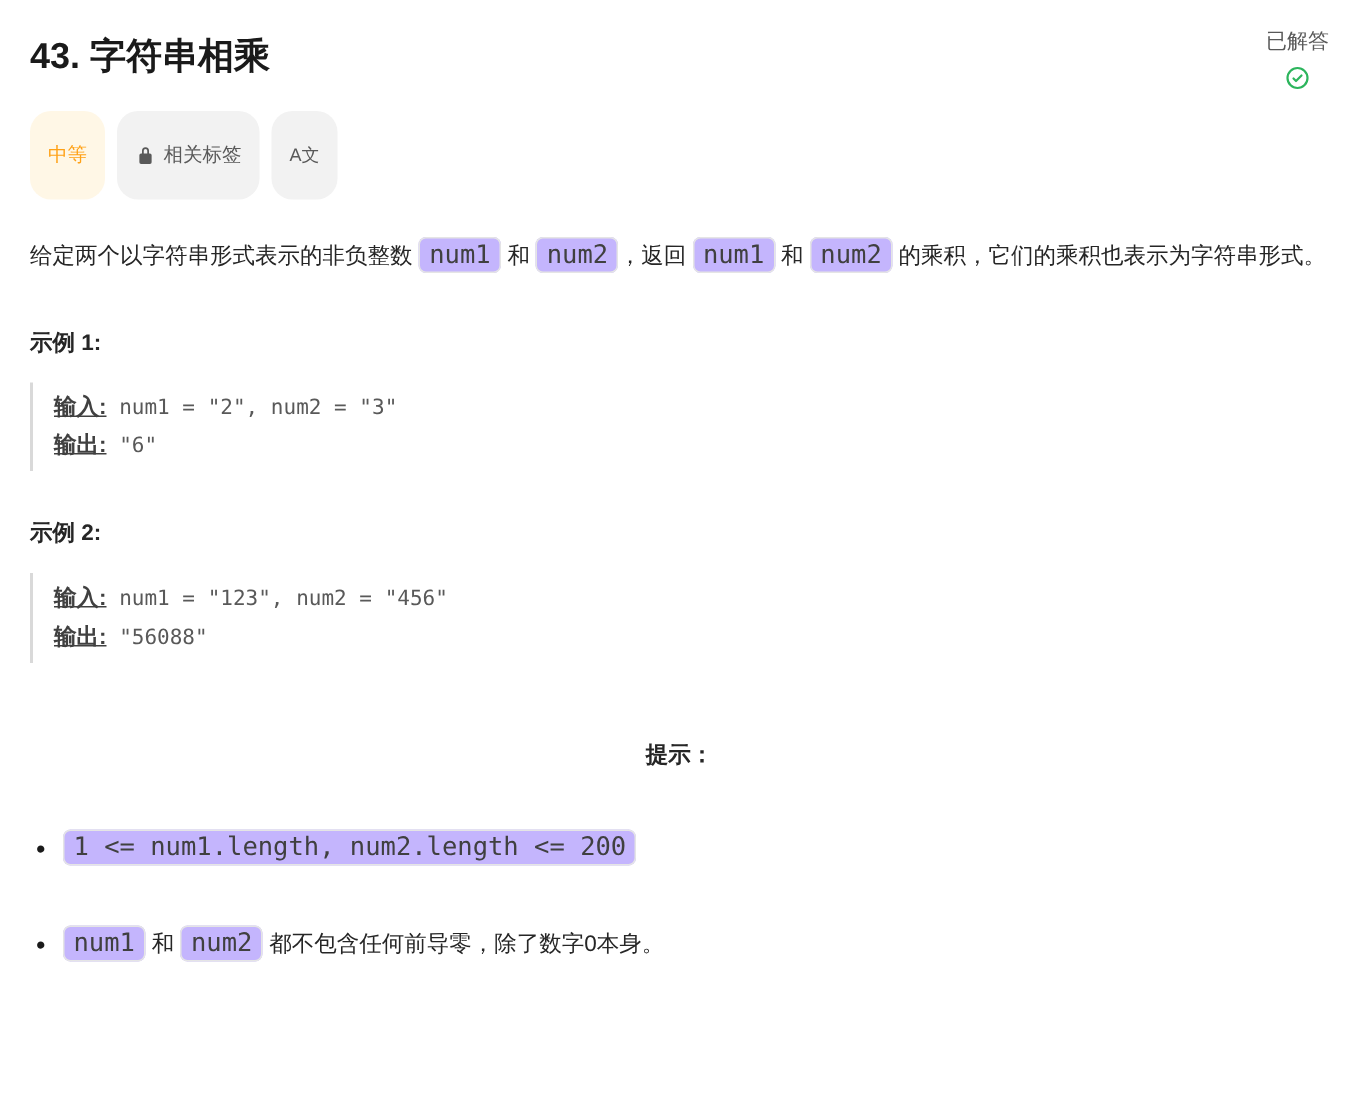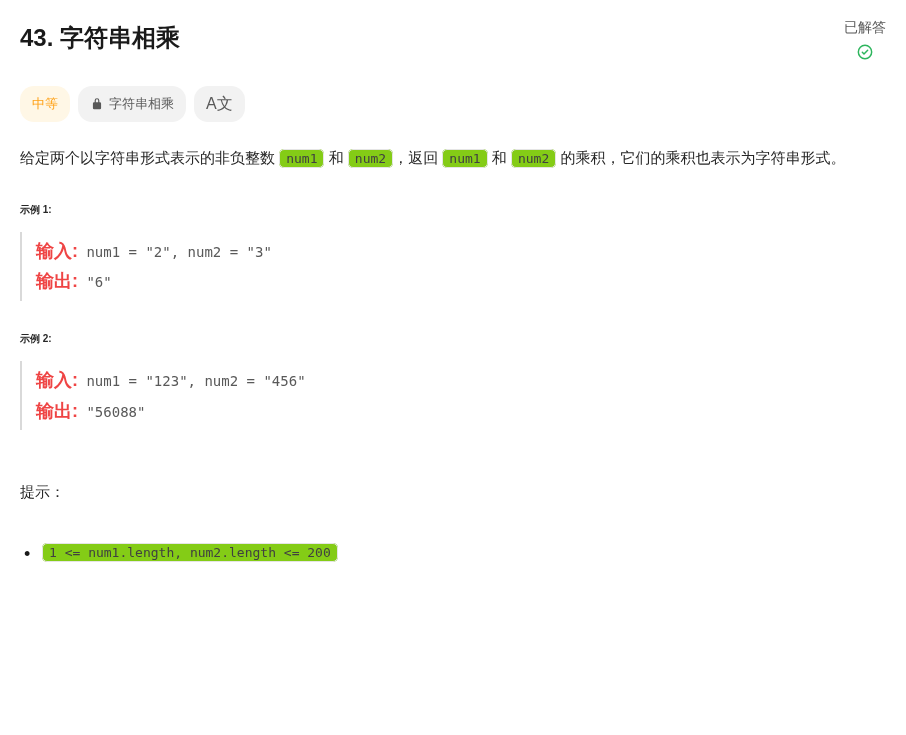--- a/index.html
+++ b/index.html
@@ -9,21 +9,21 @@
       color: #262626;
       padding: 16px 20px;
       width: 906px;
       font-size: 15px;
       line-height: 1.6;
     }
     .header-row {
       display: flex;
       justify-content: space-between;
       align-items: center;
-      margin-bottom: 26px;
+      margin-bottom: 14px;
     }
     .title {
       font-size: 24px;
       font-weight: 700;
       color: #1a1a1a;
     }
     .solved {
       display: flex;
       align-items: center;
       gap: 6px;
@@ -40,21 +40,21 @@
     }
     .tags-row {
       display: flex;
       gap: 8px;
       margin-bottom: 22px;
     }
     .tag {
       display: inline-flex;
       align-items: center;
       gap: 5px;
-      padding: 5px 12px;
+      padding: 19px 12px;
       background: #f2f2f2;
       border-radius: 14px;
       font-size: 13px;
       color: #595959;
       cursor: pointer;
     }
     .tag.difficulty {
       background: #fff7e6;
       color: #ffa116;
       font-weight: 500;
@@ -66,53 +66,55 @@
     }
     .description p {
       margin-bottom: 20px;
       color: #262626;
       line-height: 1.85;
     }
     .description strong {
       font-weight: 700;
     }
     code.inline {
-      background: #84cc16;
+      background: #c4b5fd;
       border: 1px solid #e5e5e5;
       border-radius: 5px;
       padding: 1px 6px;
       font-family: Menlo, Consolas, monospace;
-      font-size: 13px;
+      font-size: 17px;
       color: #404040;
     }
     .example-heading {
       font-weight: 700;
       margin-top: 30px;
       margin-bottom: 14px;
-      font-size: 10px;
+      font-size: 15px;
     }
     .example-block {
       border-left: 2px solid #d9d9d9;
       padding: 4px 0 4px 14px;
       margin-bottom: 10px;
       font-family: Menlo, Consolas, monospace;
       font-size: 14px;
       color: #595959;
       line-height: 1.7;
     }
     .example-block strong {
-      color: #ef4444;
+      color: #404040;
       font-family: -apple-system, BlinkMacSystemFont, "Segoe UI", "PingFang SC", "Microsoft YaHei", sans-serif;
-      font-size: 18px;
+      font-size: 15px;
+      text-decoration: underline;
     }
     .hints-heading {
-      font-weight: 400;
+      font-weight: 700;
       margin-top: 50px;
       margin-bottom: 18px;
       font-size: 15px;
+      text-align: center;
     }
     ul.hints {
       list-style: none;
       padding-left: 4px;
     }
     ul.hints li {
       position: relative;
       padding-left: 18px;
       margin-bottom: 14px;
       line-height: 1.8;
@@ -144,24 +146,24 @@
 </div>
 
 <div class="tags-row">
   <span class="tag difficulty">中等</span>
   <span class="tag">
     <span class="icon">
       <svg viewBox="0 0 24 24" width="14" height="14" fill="#595959">
         <path d="M12 2a4 4 0 00-4 4v3H7a2 2 0 00-2 2v8a2 2 0 002 2h10a2 2 0 002-2v-8a2 2 0 00-2-2h-1V6a4 4 0 00-4-4zm-2 4a2 2 0 114 0v3h-4V6z"></path>
       </svg>
     </span>
-    <span>字符串相乘</span>
+    <span>相关标签</span>
   </span>
   <span class="tag">
-    <span style="font-size:16px;font-weight:500">A文</span>
+    <span style="font-size:12px;font-weight:500">A文</span>
   </span>
 </div>
 
 <div class="description">
   <p>
     <span>给定两个以字符串形式表示的非负整数 </span><code class="inline">num1</code><span> 和 </span><code class="inline">num2</code><span>，返回 </span><code class="inline">num1</code><span> 和 </span><code class="inline">num2</code><span> 的乘积，它们的乘积也表示为字符串形式。</span>
   </p>
 </div>
 
 <div class="example-heading">示例 1:</div>
@@ -174,13 +176,16 @@
 <div class="example-block">
   <div><strong>输入:</strong><span> num1 = "123", num2 = "456"</span></div>
   <div><strong>输出:</strong><span> "56088"</span></div>
 </div>
 
 <div class="hints-heading">提示：</div>
 <ul class="hints">
   <li>
     <code class="inline">1 &lt;= num1.length, num2.length &lt;= 200</code>
   </li>
+  <li>
+    <code class="inline">num1</code><span> 和 </span><code class="inline">num2</code><span> 都不包含任何前导零，除了数字0本身。</span>
+  </li>
 </ul>
 
 </body></html>

